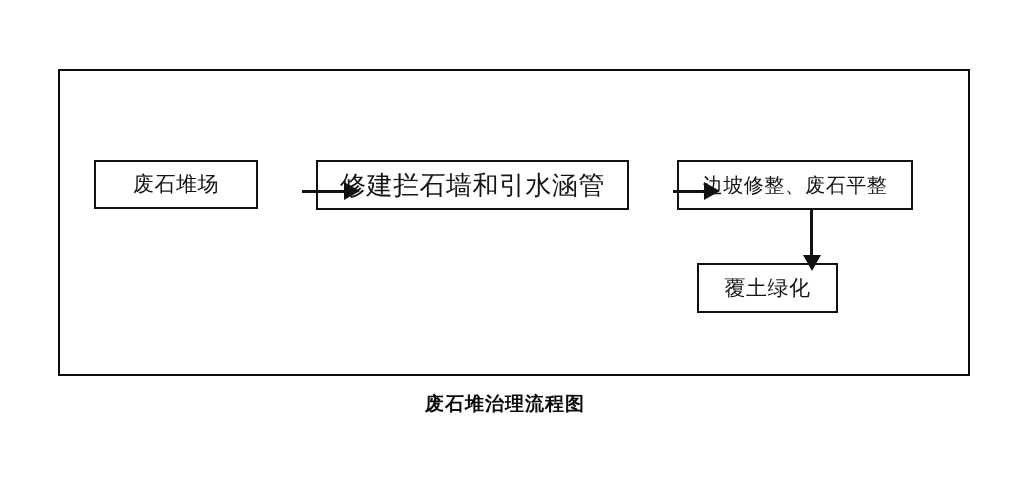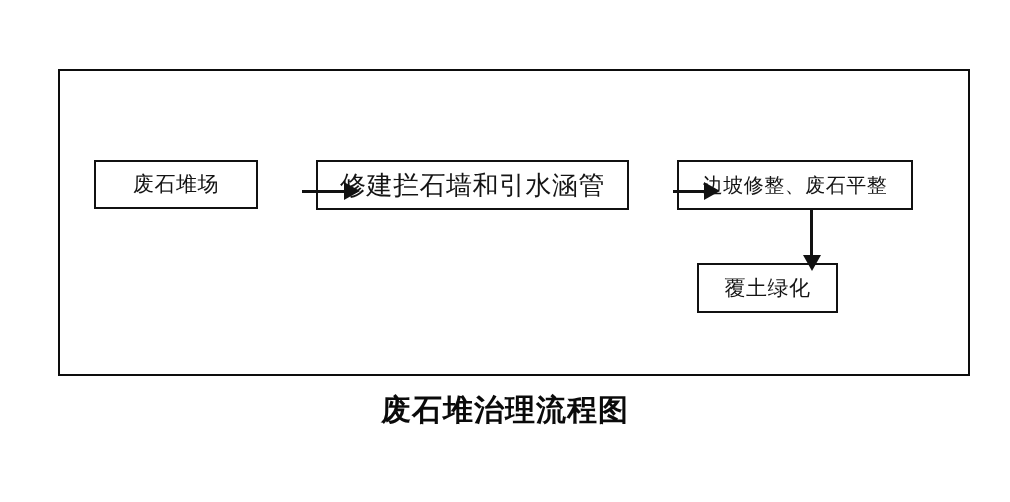--- a/index.html
+++ b/index.html
@@ -130,21 +130,21 @@
 
   
   .caption {
     position: absolute;
     left: 0;
     top: 392px;
     width: 1010px;
     text-align: center;
     font-family: "DejaVu Serif", "Liberation Serif", serif;
     font-weight: 700;
-    font-size: 30px;
+    font-size: 19px;
     color: #0a0a0a;
     letter-spacing: 1px;
     line-height: 1.2;
   }
 </style>
 </head>
 <body>
 
 <div id="canvas">
 

